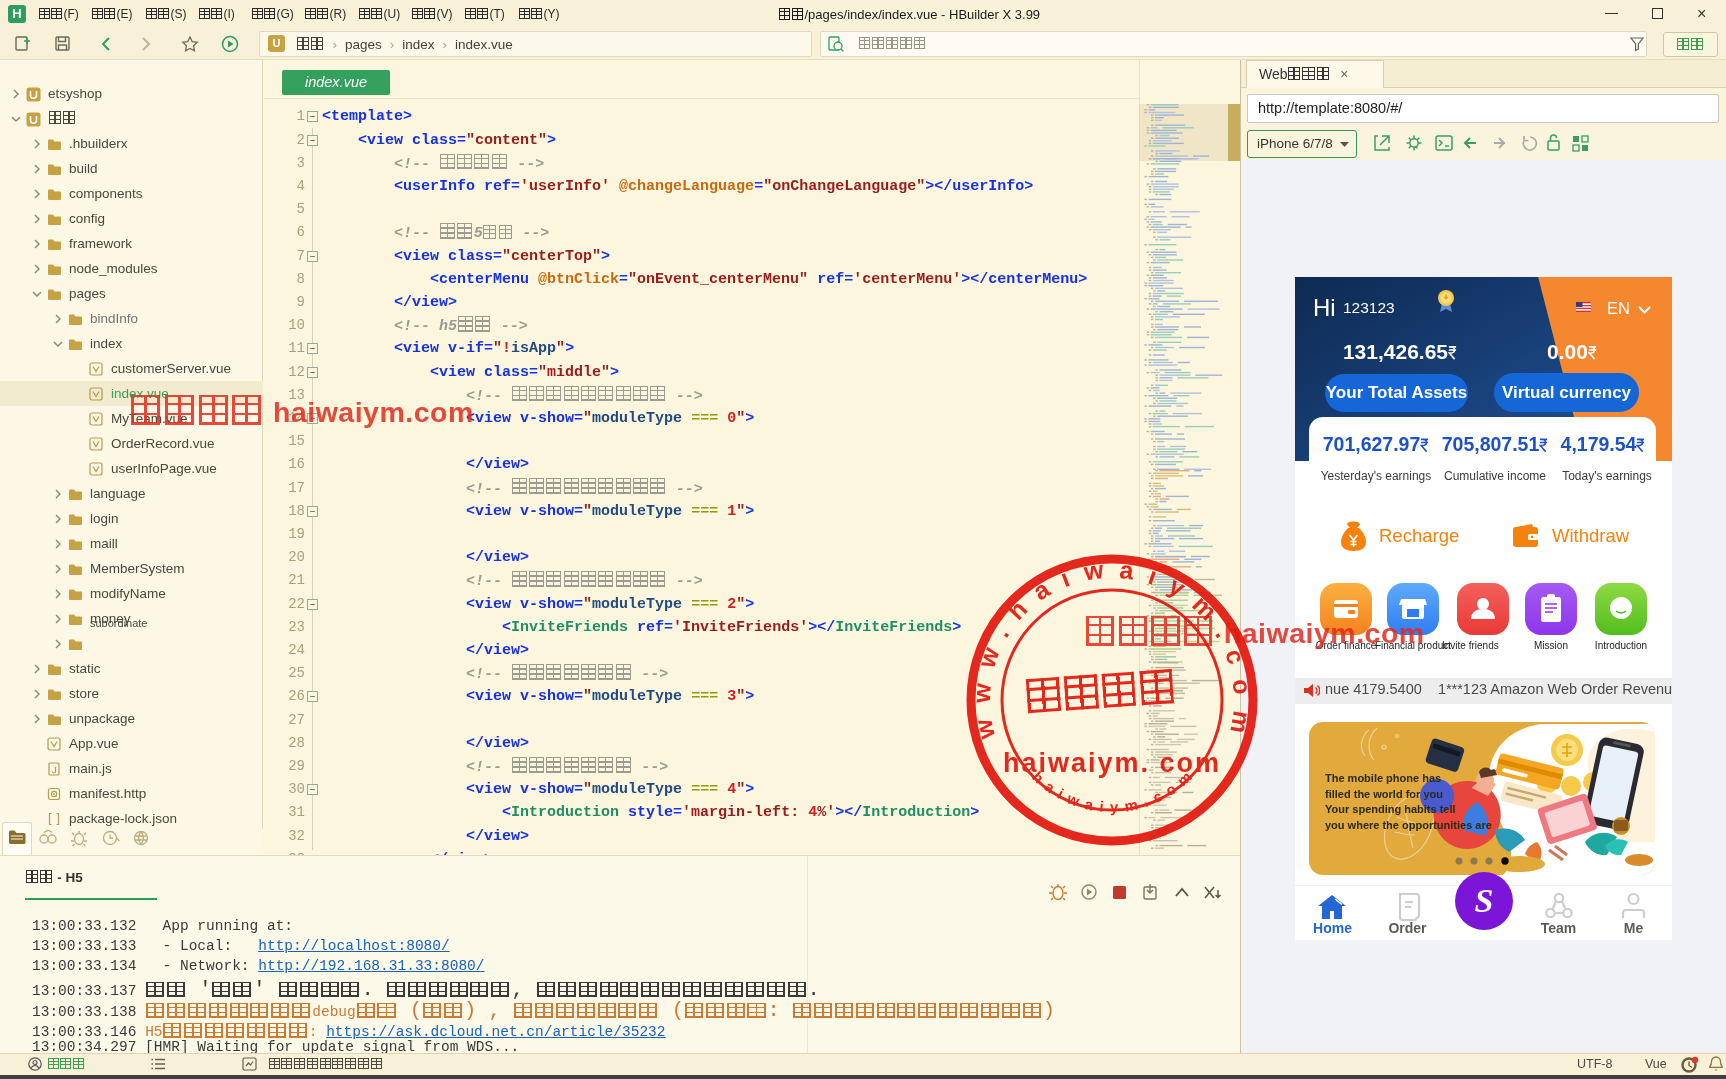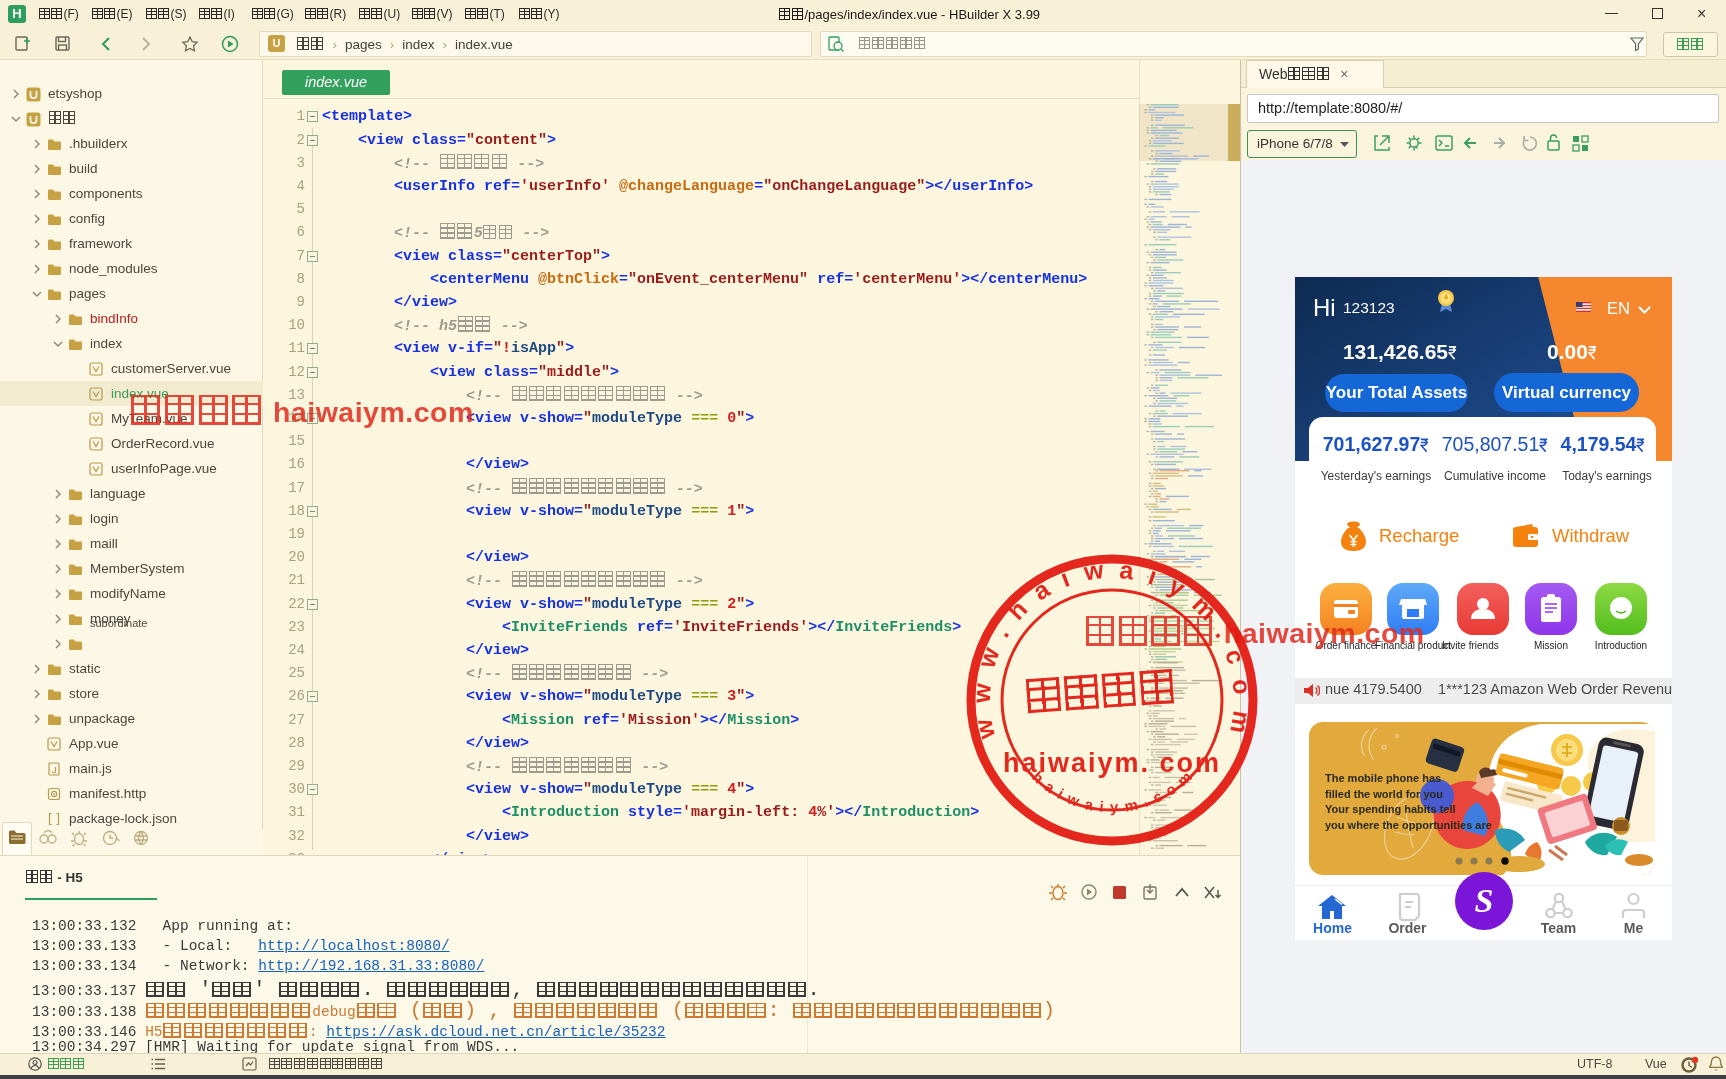--- a/index.html
+++ b/index.html
@@ -150,21 +150,21 @@
     </svg></div>
 <div class="tree" style="left:69px;top:281px;color:#4A463C;font-size:13.5px">pages</div>
 <div class="chev ab" style="left:52px;top:312.5px">
     <svg width="12" height="12" viewBox="0 0 12 12">
       <path d="M4 2l4 4-4 4" fill="none" stroke="#8a8578" stroke-width="1.4"></path>
     </svg>
   </div>
 <div class="fold-ic ab" style="left:68px;top:311.5px"><svg width="15" height="13" viewBox="0 0 15 13">
       <path d="M1 2.5a1 1 0 0 1 1-1h4l1.5 2H13a1 1 0 0 1 1 1V11a1 1 0 0 1-1 1H2a1 1 0 0 1-1-1z" fill="#C7A245"></path>
     </svg></div>
-<div class="tree" style="left:90px;top:306px;color:#b91c1c;font-size:13.5px">bindInfo</div>
+<div class="tree" style="left:90px;top:306px;color:#737373;font-size:13.5px">bindInfo</div>
 <div class="chev ab" style="left:52px;top:337.5px">
     <svg width="12" height="12" viewBox="0 0 12 12">
       <path d="M2 4l4 4 4-4" fill="none" stroke="#8a8578" stroke-width="1.4"></path>
     </svg>
   </div>
 <div class="fold-ic ab" style="left:68px;top:336.5px"><svg width="15" height="13" viewBox="0 0 15 13">
       <path d="M1 2.5a1 1 0 0 1 1-1h4l1.5 2H13a1 1 0 0 1 1 1V11a1 1 0 0 1-1 1H2a1 1 0 0 1-1-1z" fill="#C7A245"></path>
     </svg></div>
 <div class="tree" style="left:90px;top:331px;color:#4A463C;font-size:13.5px">index</div>
 <div class="fold-ic ab" style="left:89px;top:361.5px"><svg width="14" height="14" viewBox="0 0 14 14">
@@ -343,21 +343,21 @@
 <div class="cl" style="top:476.6px"><span class="ln">17</span><span class="code">                <span class="c">&lt;!-- </span><span class="c" style="font-size:17px"><i class="z"></i><i class="z"></i><i class="z"></i><i class="z"></i><i class="z"></i><i class="z"></i><i class="z"></i><i class="z"></i><i class="z"></i></span><span class="c"> --&gt;</span></span></div>
 <div class="cl" style="top:499.8px"><span class="ln">18</span><span class="fb" style="left:43px;top:6px;position:absolute"></span><span class="code">                <span class="t">&lt;view </span><span class="t">v-show</span><span class="t">=</span><span class="s">"</span><span class="n">moduleType </span><span class="o">===</span> <span class="d">1</span><span class="s">"</span><span class="t">&gt;</span></span></div>
 <div class="cl" style="top:523.0px"><span class="ln">19</span></div>
 <div class="cl" style="top:546.2px"><span class="ln">20</span><span class="code">                <span class="t">&lt;/view&gt;</span></span></div>
 <div class="cl" style="top:569.4px"><span class="ln">21</span><span class="code">                <span class="c">&lt;!-- </span><span class="c" style="font-size:17px"><i class="z"></i><i class="z"></i><i class="z"></i><i class="z"></i><i class="z"></i><i class="z"></i><i class="z"></i><i class="z"></i><i class="z"></i></span><span class="c"> --&gt;</span></span></div>
 <div class="cl" style="top:592.6px"><span class="ln">22</span><span class="fb" style="left:43px;top:6px;position:absolute"></span><span class="code">                <span class="t">&lt;view </span><span class="t">v-show</span><span class="t">=</span><span class="s">"</span><span class="n">moduleType </span><span class="o">===</span> <span class="d">2</span><span class="s">"</span><span class="t">&gt;</span></span></div>
 <div class="cl" style="top:615.8px"><span class="ln">23</span><span class="code">                    <span class="t">&lt;</span><span class="k">InviteFriends </span><span class="t">ref</span><span class="t">=</span><span class="s">'InviteFriends'</span><span class="t">&gt;&lt;/</span><span class="k">InviteFriends</span><span class="t">&gt;</span></span></div>
 <div class="cl" style="top:639.0px"><span class="ln">24</span><span class="code">                <span class="t">&lt;/view&gt;</span></span></div>
 <div class="cl" style="top:662.2px"><span class="ln">25</span><span class="code">                <span class="c">&lt;!-- </span><span class="c" style="font-size:17px"><i class="z"></i><i class="z"></i><i class="z"></i><i class="z"></i><i class="z"></i><i class="z"></i><i class="z"></i></span><span class="c"> --&gt;</span></span></div>
 <div class="cl" style="top:685.4px"><span class="ln">26</span><span class="fb" style="left:43px;top:6px;position:absolute"></span><span class="code">                <span class="t">&lt;view </span><span class="t">v-show</span><span class="t">=</span><span class="s">"</span><span class="n">moduleType </span><span class="o">===</span> <span class="d">3</span><span class="s">"</span><span class="t">&gt;</span></span></div>
-<div class="cl" style="top:708.6px"><span class="ln">27</span><span class="code">                    <span class="t">&lt;</span><span class="k">Mission </span><span class="t">ref</span><span class="t">=</span><span class="s">'Mission'</span><span class="t">&gt;&lt;/</span><span class="k">Mission</span><span class="t">&gt;</span></span></div>
+<div class="cl" style="top:708.6px"><span class="ln">27</span></div>
 <div class="cl" style="top:731.8px"><span class="ln">28</span><span class="code">                <span class="t">&lt;/view&gt;</span></span></div>
 <div class="cl" style="top:755.0px"><span class="ln">29</span><span class="code">                <span class="c">&lt;!-- </span><span class="c" style="font-size:17px"><i class="z"></i><i class="z"></i><i class="z"></i><i class="z"></i><i class="z"></i><i class="z"></i><i class="z"></i></span><span class="c"> --&gt;</span></span></div>
 <div class="cl" style="top:778.2px"><span class="ln">30</span><span class="fb" style="left:43px;top:6px;position:absolute"></span><span class="code">                <span class="t">&lt;view </span><span class="t">v-show</span><span class="t">=</span><span class="s">"</span><span class="n">moduleType </span><span class="o">===</span> <span class="d">4</span><span class="s">"</span><span class="t">&gt;</span></span></div>
 <div class="cl" style="top:801.4px"><span class="ln">31</span><span class="code">                    <span class="t">&lt;</span><span class="k">Introduction </span><span class="t">style</span><span class="t">=</span><span class="s">'margin-left: </span><span class="d">4</span><span class="s">%'</span><span class="t">&gt;&lt;/</span><span class="k">Introduction</span><span class="t">&gt;</span></span></div>
 <div class="cl" style="top:824.6px"><span class="ln">32</span><span class="code">                <span class="t">&lt;/view&gt;</span></span></div>
 <div class="cl" style="top:847.8px"><span class="ln">33</span><span class="code">            <span class="t">&lt;/view&gt;</span></span></div>
 <div class="ab" style="left:1139px;top:60px;width:101px;height:795px;background:#FCF6DE;border-left:1px solid #EAE2C6"></div>
 <svg class="ab" style="left:0;top:0" width="1726" height="1079" viewBox="0 0 1726 1079" pointer-events="none">
     <rect x="1139" y="104" width="101" height="57" fill="rgba(205,185,130,0.25)"></rect>
     <rect x="1146.6" y="104.0" width="2.5" height="1.4" fill="#B9B49C"></rect>
@@ -988,21 +988,21 @@
       </svg></div>
     <div class="ab" style="left:210px;top:63px;width:134px;text-align:center;color:#fff;font-size:21px;font-weight:bold">0.00<svg width="9" height="16" viewBox="0 0 10 16" style="vertical-align:-2px">
         <path d="M1 1.2h8M1 4.6h8M3.2 1.2c2.6 0 4 1.2 4 3.4 0 2.4-1.6 3.4-4.4 3.4H1.4l6 6.8" fill="none" stroke="#fff" stroke-width="1.7"></path>
       </svg></div>
     <div class="ab" style="left:30px;top:97px;width:143px;height:38px;background:#1566D6;border-radius:19px;color:#fff;font-size:17px;font-weight:600;text-align:center;line-height:38px">Your Total Assets</div>
     <div class="ab" style="left:199px;top:96px;width:145px;height:39px;background:#1566D6;border-radius:19.5px;color:#fff;font-size:17px;font-weight:600;text-align:center;line-height:39px">Virtual currency</div>
     <div class="ab" style="left:14px;top:140px;width:347px;height:60px;background:#fff;border-radius:14px"></div>
     <div class="ab" style="left:8px;top:156px;width:146px;text-align:center;color:#1D52C4;font-size:19.5px;font-weight:bold">701,627.97<svg width="9" height="15" viewBox="0 0 10 16" style="vertical-align:-2px">
         <path d="M1 1.2h8M1 4.6h8M3.2 1.2c2.6 0 4 1.2 4 3.4 0 2.4-1.6 3.4-4.4 3.4H1.4l6 6.8" fill="none" stroke="#1D52C4" stroke-width="1.7"></path>
       </svg></div>
-    <div class="ab" style="left:130px;top:156px;width:140px;text-align:center;color:#1D52C4;font-size:19.5px;font-weight:normal">705,807.51<svg width="9" height="15" viewBox="0 0 10 16" style="vertical-align:-2px">
+    <div class="ab" style="left:130px;top:156px;width:140px;text-align:center;color:#1D52C4;font-size:19.5px;font-weight:bold">705,807.51<svg width="9" height="15" viewBox="0 0 10 16" style="vertical-align:-2px">
         <path d="M1 1.2h8M1 4.6h8M3.2 1.2c2.6 0 4 1.2 4 3.4 0 2.4-1.6 3.4-4.4 3.4H1.4l6 6.8" fill="none" stroke="#1D52C4" stroke-width="1.7"></path>
       </svg></div>
     <div class="ab" style="left:252px;top:156px;width:112px;text-align:center;color:#1D52C4;font-size:19.5px;font-weight:bold">4,179.54<svg width="9" height="15" viewBox="0 0 10 16" style="vertical-align:-2px">
         <path d="M1 1.2h8M1 4.6h8M3.2 1.2c2.6 0 4 1.2 4 3.4 0 2.4-1.6 3.4-4.4 3.4H1.4l6 6.8" fill="none" stroke="#1D52C4" stroke-width="1.7"></path>
       </svg></div>
     <div class="ab" style="left:8px;top:192px;width:146px;text-align:center;color:#3a3a3a;font-size:12px">Yesterday's earnings</div>
     <div class="ab" style="left:130px;top:192px;width:140px;text-align:center;color:#3a3a3a;font-size:12px">Cumulative income</div>
     <div class="ab" style="left:256px;top:192px;width:112px;text-align:center;color:#3a3a3a;font-size:12px">Today's earnings</div>
     <svg class="ab" style="left:45px;top:243px" width="27" height="32" viewBox="0 0 27 32">
 <path d="M8 8C4 12 1 17 1 22c0 6 5 9 12.5 9S26 28 26 22c0-5-3-10-7-14z" fill="#F5820C"></path>

